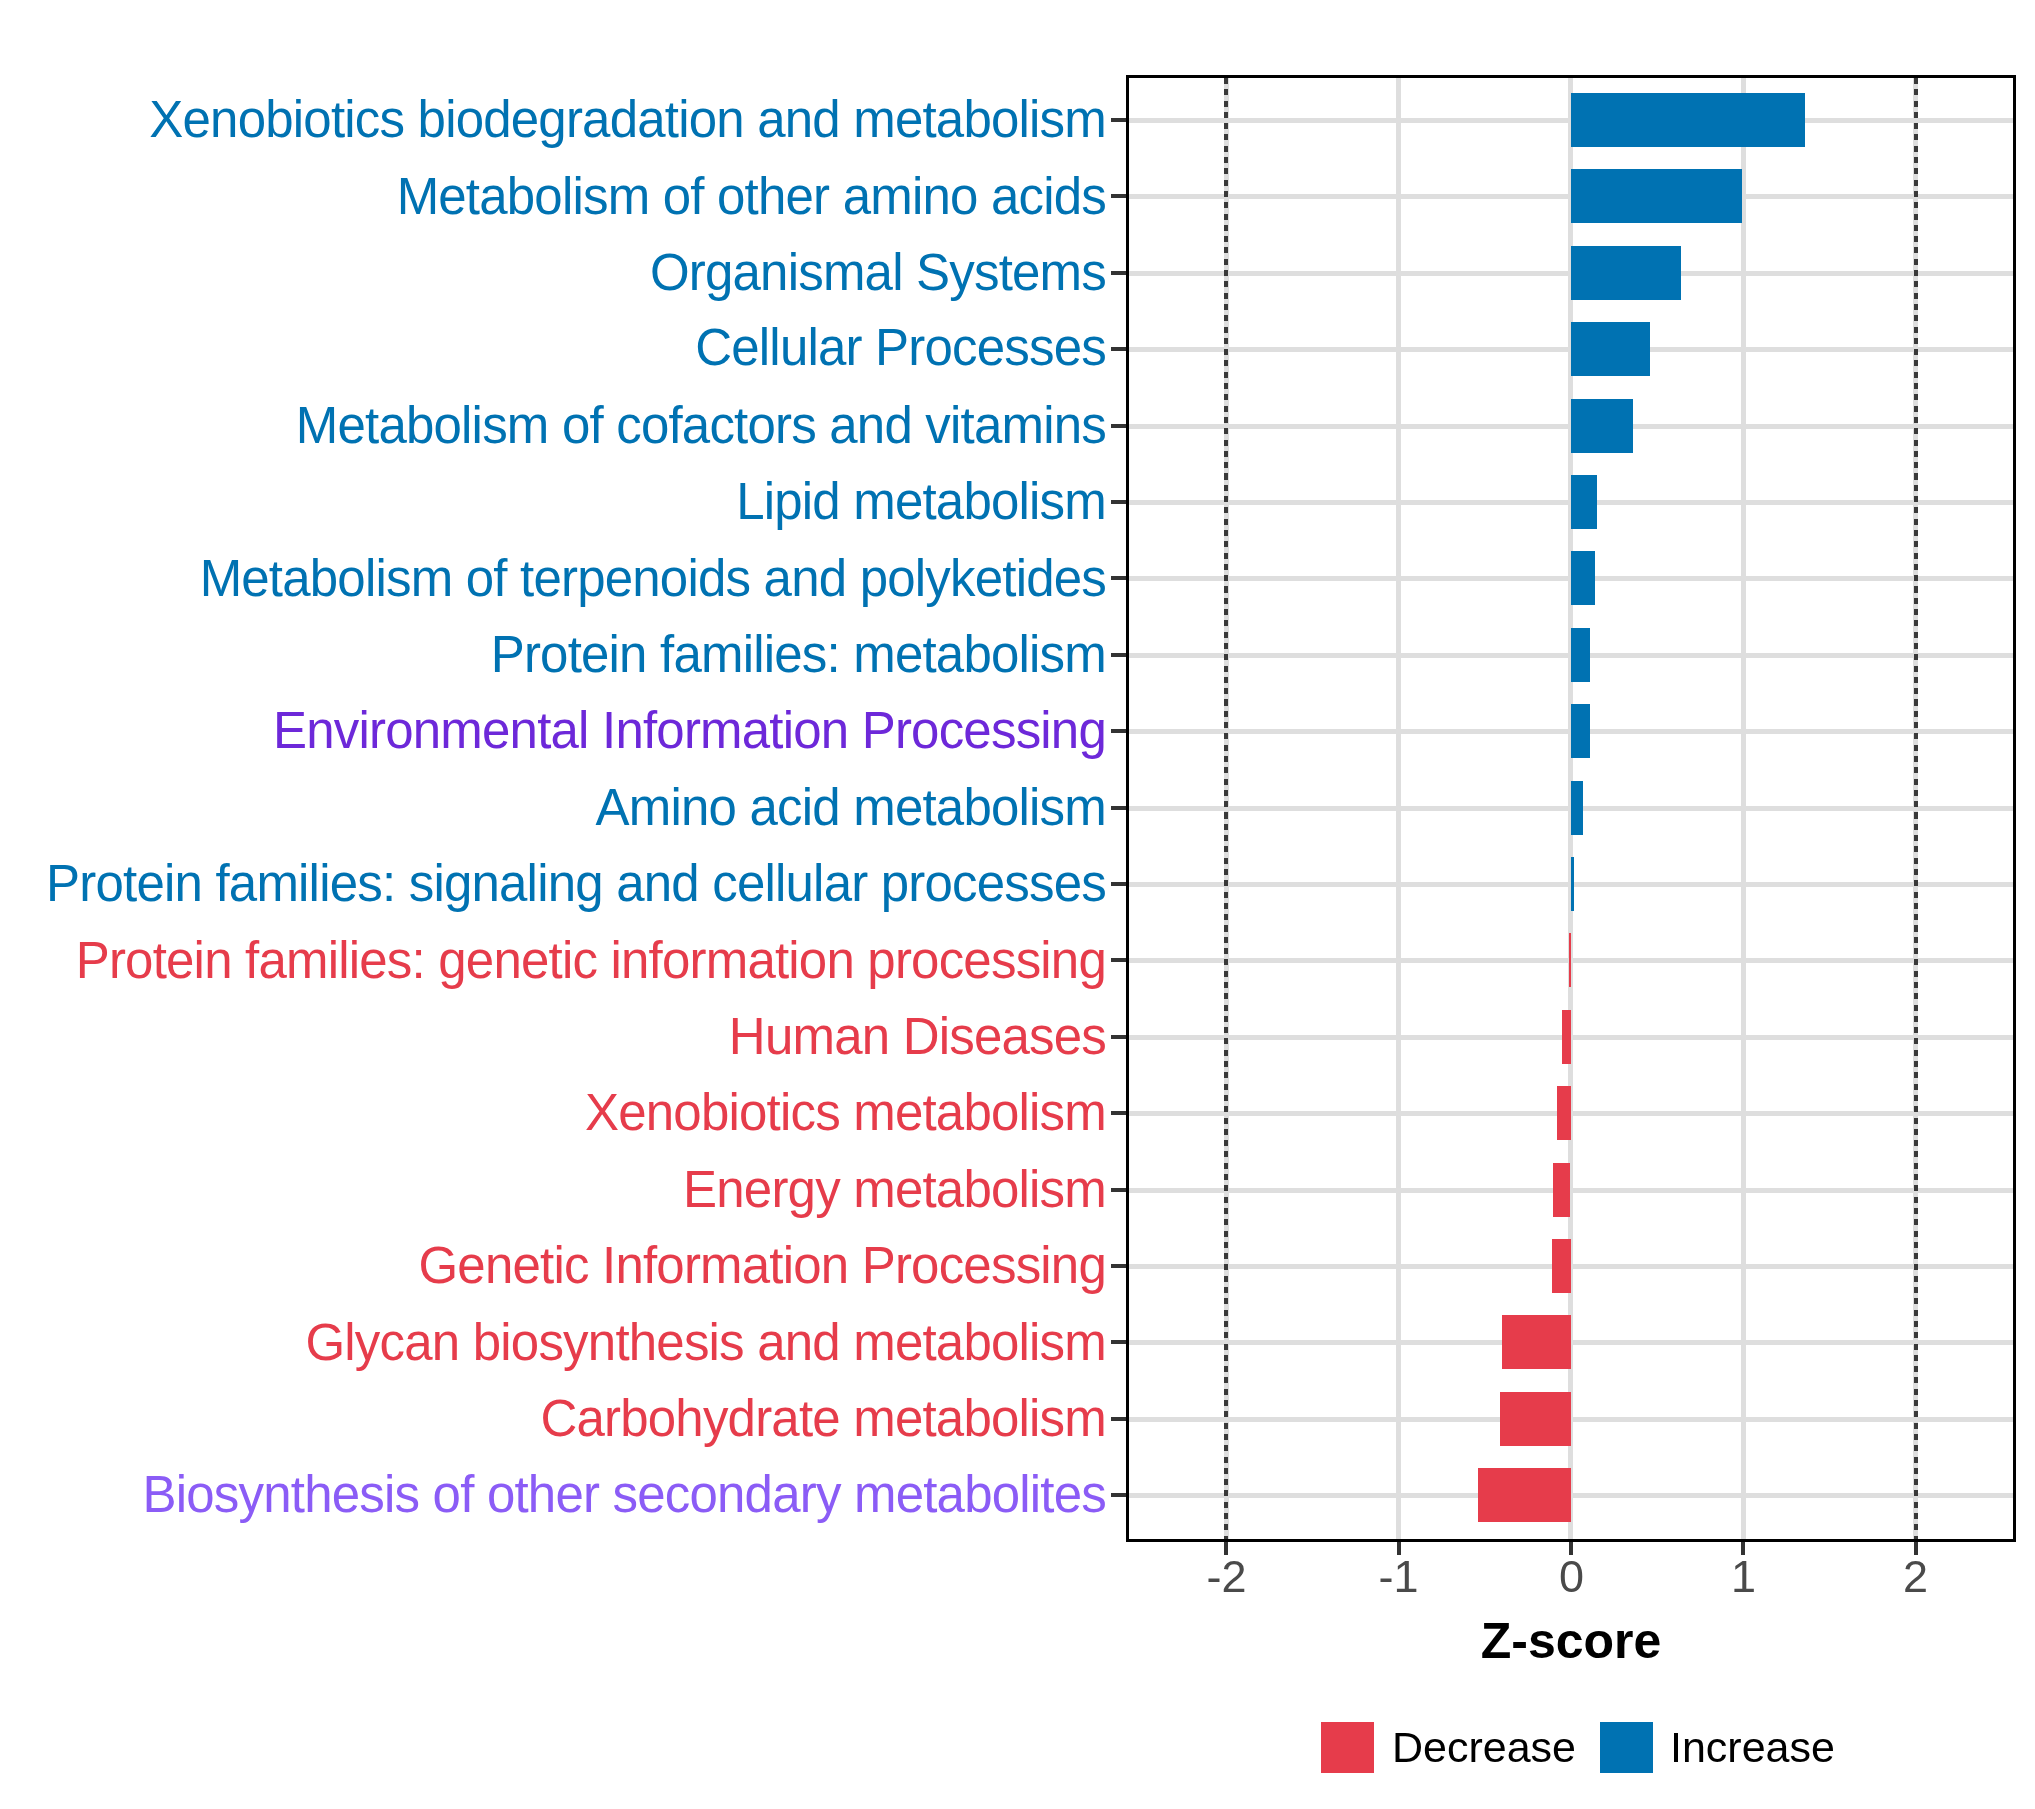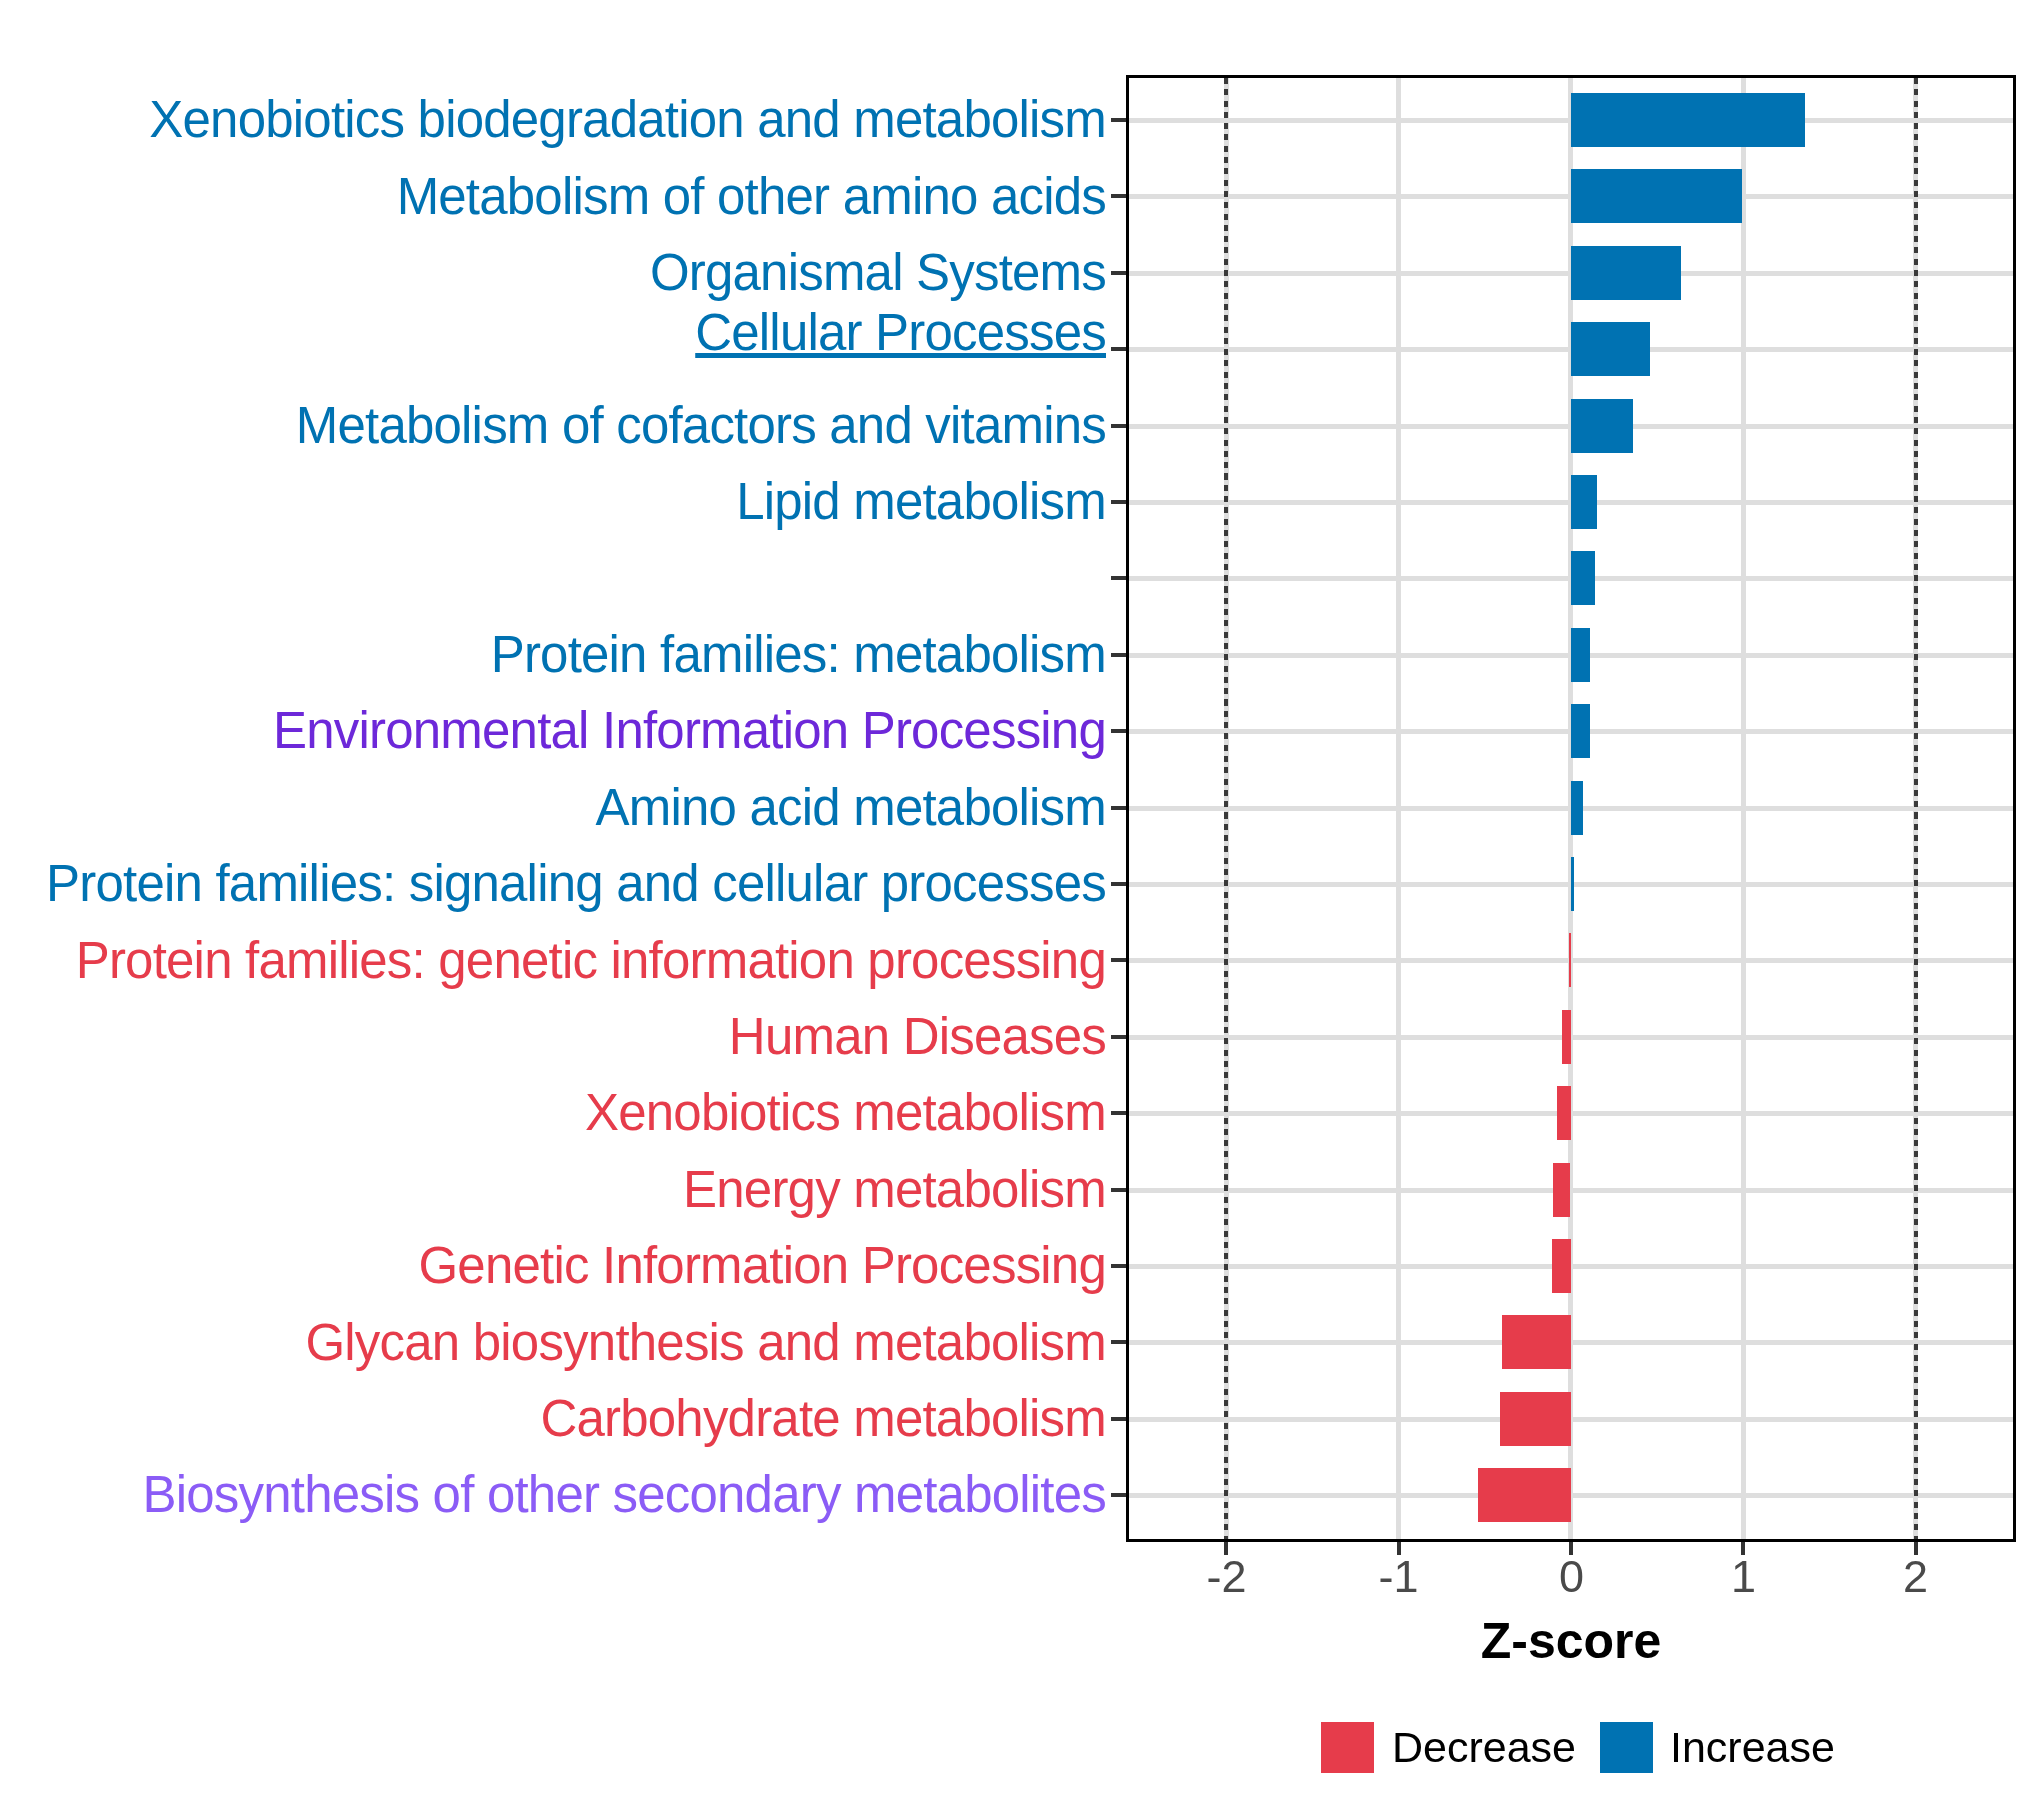--- a/index.html
+++ b/index.html
@@ -86,26 +86,27 @@
   <div class="legend-label" id="legend-label-decrease">Decrease</div>
   <div class="legend-key" id="legend-key-increase" style="background: rgb(0, 114, 178);"></div>
   <div class="legend-label" id="legend-label-increase">Increase</div>
 <div class="y-tick" style="top: 118px;"></div>
     <div class="cat-label" style="top: 88px; color: rgb(0, 114, 178);">Xenobiotics biodegradation and metabolism</div>
     <div class="y-tick" style="top: 194px;"></div>
     <div class="cat-label" style="top: 165px; color: rgb(0, 114, 178); text-align: center;">Metabolism of other amino acids</div>
     <div class="y-tick" style="top: 271px;"></div>
     <div class="cat-label" style="top: 241px; color: rgb(0, 114, 178);">Organismal Systems</div>
     <div class="y-tick" style="top: 347px;"></div>
-    <div class="cat-label" style="top: 301px; color: rgb(0, 114, 178); text-decoration: underline;">Cellular Processes</div>
+    <div class="cat-label" style="top: 316px; color: rgb(0, 114, 178);">Cellular Processes</div>
     <div class="y-tick" style="top: 424px;"></div>
     <div class="cat-label" style="top: 394px; color: rgb(0, 114, 178);">Metabolism of cofactors and vitamins</div>
     <div class="y-tick" style="top: 500px;"></div>
     <div class="cat-label" style="top: 470px; color: rgb(0, 114, 178);">Lipid metabolism</div>
     <div class="y-tick" style="top: 576px;"></div>
+    <div class="cat-label" style="top: 547px; color: rgb(0, 114, 178);">Metabolism of terpenoids and polyketides</div>
     <div class="y-tick" style="top: 653px;"></div>
     <div class="cat-label" style="top: 623px; color: rgb(0, 114, 178);">Protein families: metabolism</div>
     <div class="y-tick" style="top: 729px;"></div>
     <div class="cat-label" style="top: 699px; color: #6d28d9;">Environmental Information Processing</div>
     <div class="y-tick" style="top: 806px;"></div>
     <div class="cat-label" style="top: 776px; color: rgb(0, 114, 178);">Amino acid metabolism</div>
     <div class="y-tick" style="top: 882px;"></div>
     <div class="cat-label" style="top: 852px; color: rgb(0, 114, 178);">Protein families: signaling and cellular processes</div>
     <div class="y-tick" style="top: 958px;"></div>
     <div class="cat-label" style="top: 929px; color: rgb(230, 60, 75);">Protein families: genetic information processing</div>

